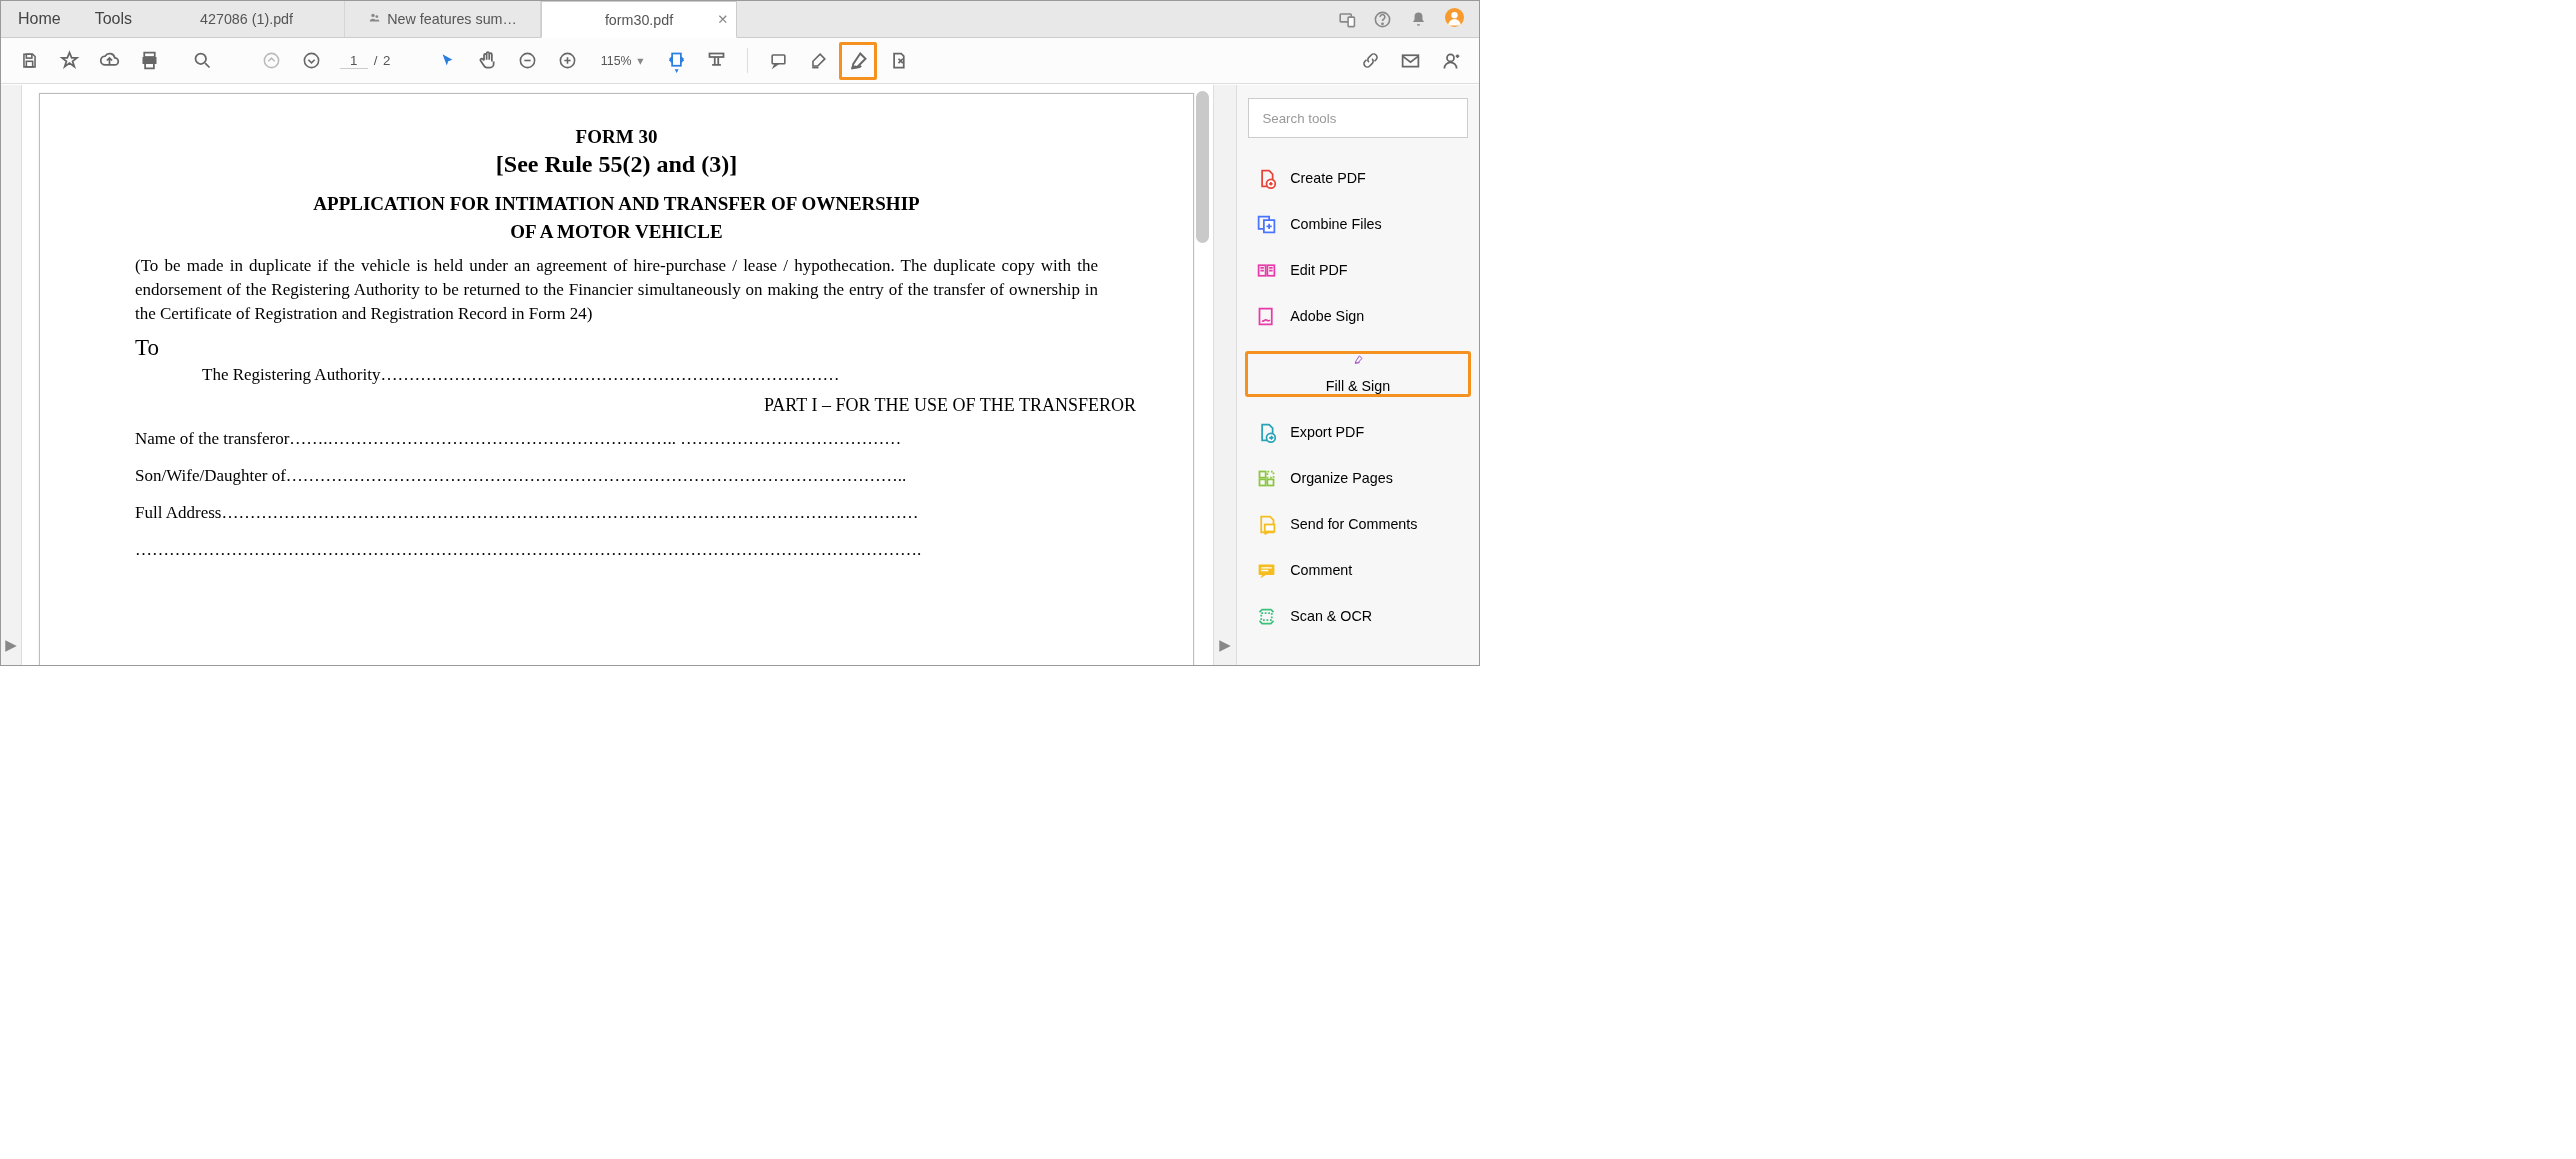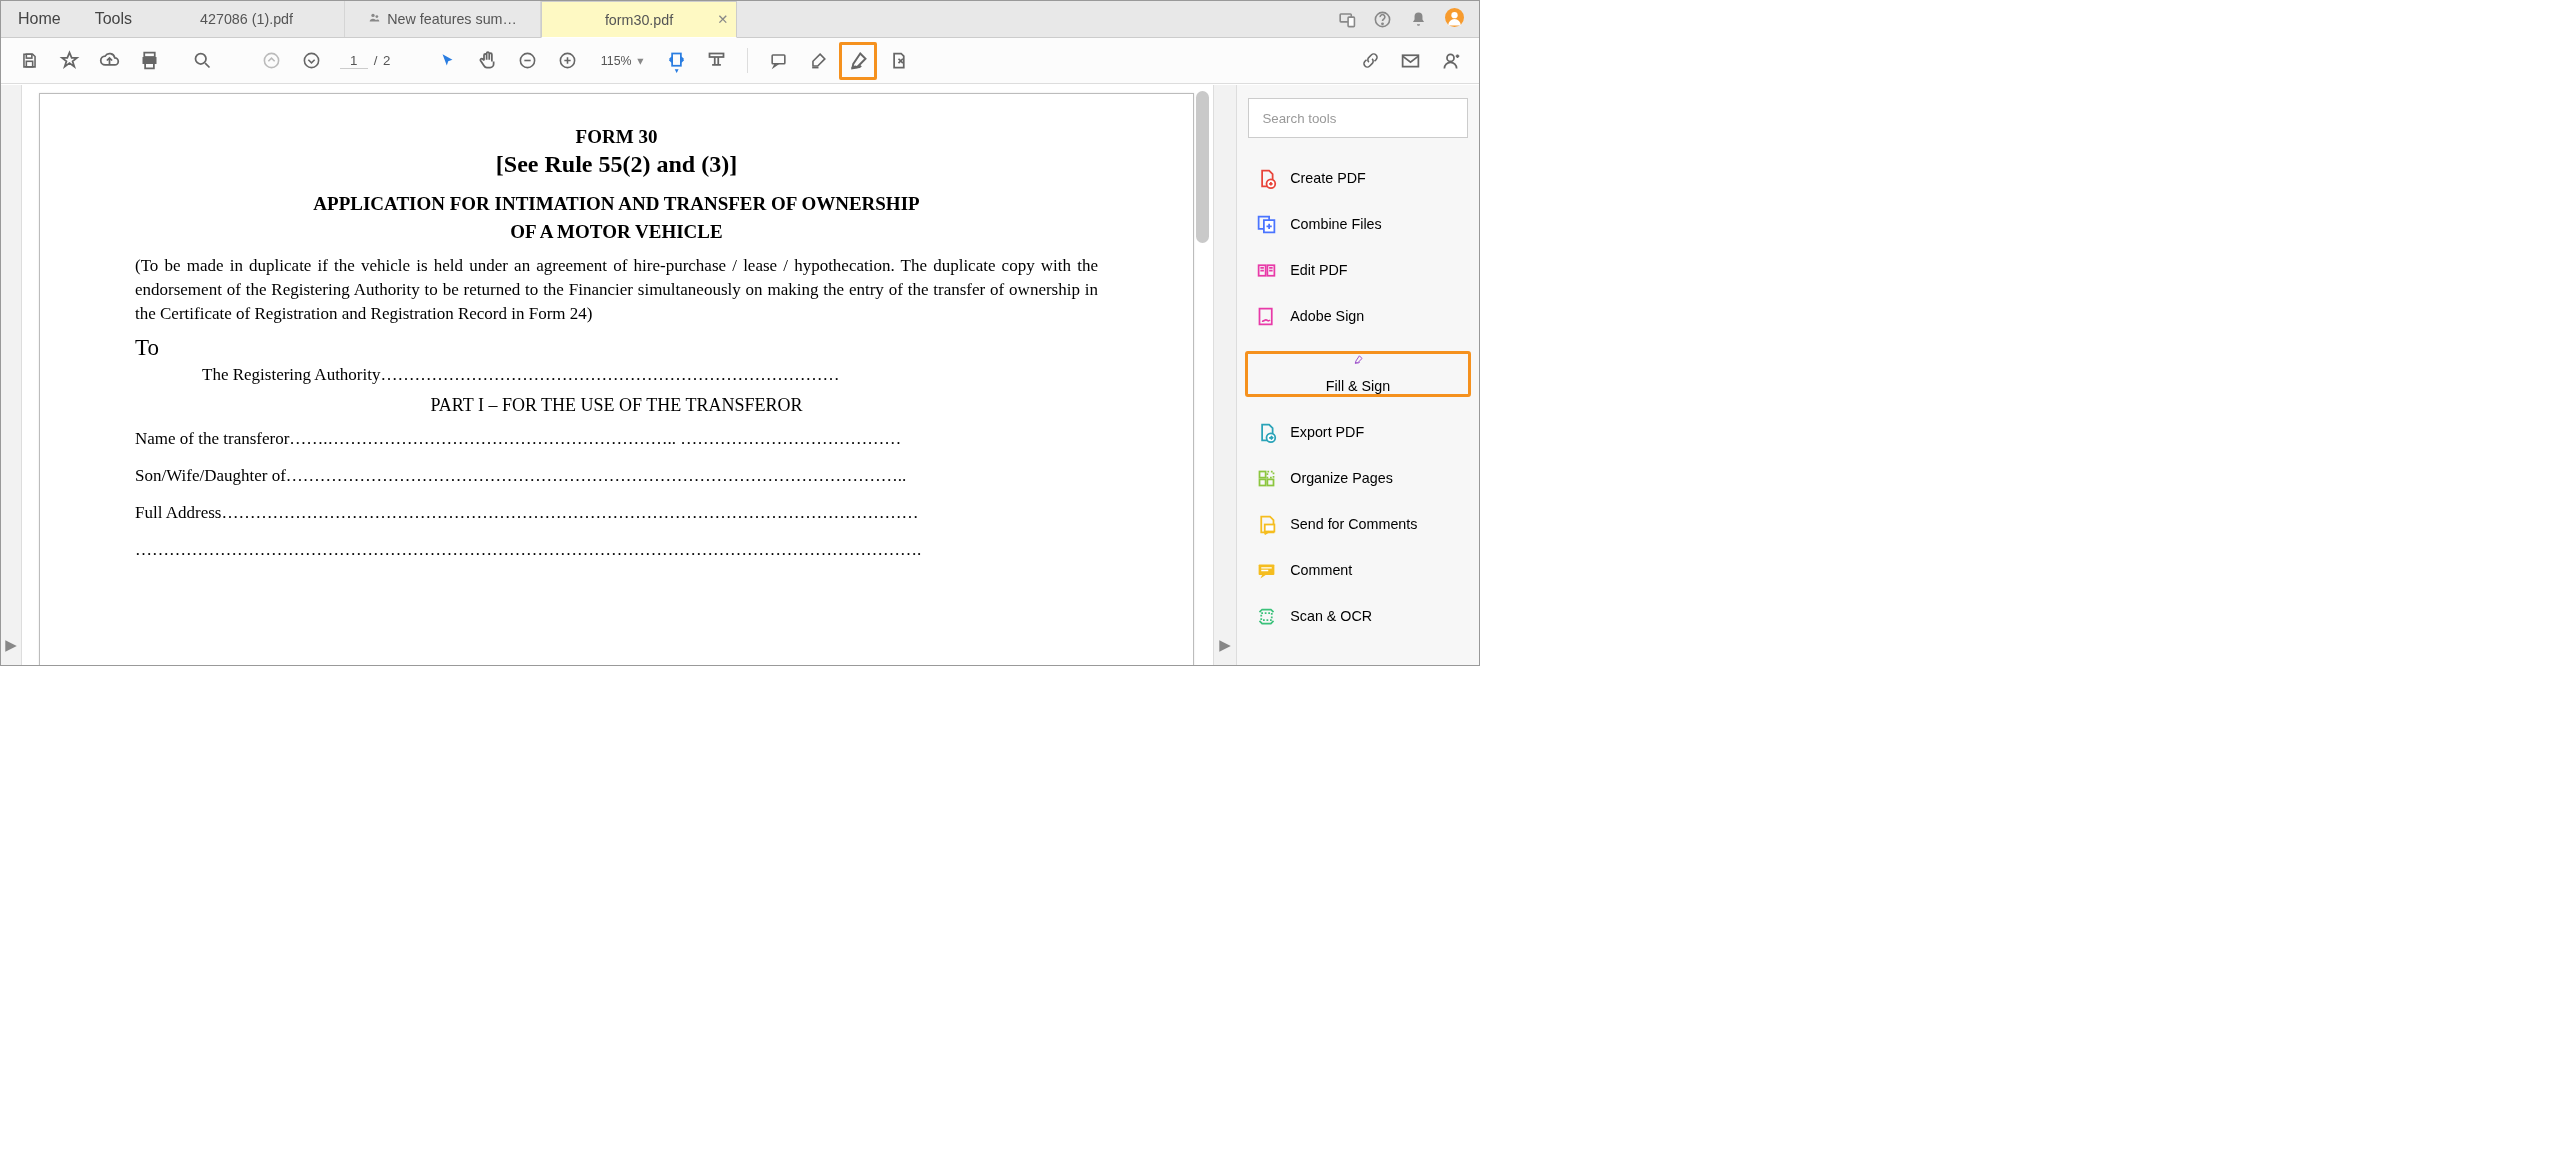--- a/index.html
+++ b/index.html
@@ -1,21 +1,21 @@
 <!DOCTYPE html>
 <html style="font-size:15px"><head>
 <meta charset="utf-8">
 <style>
 * { margin:0; padding:0; box-sizing:border-box; }
 body { font-family:"Segoe UI",Arial,sans-serif; background:#fff; width:1480px; height:666px; overflow:hidden; border:1px solid #999; position:relative; }
 .tab-bar { height:37px; background:#e8e8e8; display:flex; align-items:stretch; border-bottom:1px solid #ccc; }
 .nav-btn { display:flex; align-items:center; padding:0 17px; font-size:16px; color:#444; cursor:pointer; }
 .tabs { display:flex; flex:1; }
 .tab { display:flex; align-items:center; justify-content:center; width:196px; font-size:14.3px; color:#555; position:relative; border-right:1px solid #d5d5d5; padding:0 7.6px; cursor:pointer; }
-.tab.active { background:#fef9c3; border-top:1px solid #ccc; border-left:1px solid #ccc; border-right:1px solid #ccc; border-bottom:1px solid #fff; margin-bottom:-1px; }
+.tab.active { background:#ffffff; border-top:1px solid #ccc; border-left:1px solid #ccc; border-right:1px solid #ccc; border-bottom:1px solid #fff; margin-bottom:-1px; }
 .tab .closex { position:absolute; right:7.6px; color:#888; font-size:13.3px; }
 .tab .sharedico { margin-right:5.7px; color:#888; }
 .topright { display:flex; align-items:center; gap:17px; padding:0 15px; }
 .topright svg, .topright .ico { width:19px; height:19px; color:#888; }
 
 .toolbar { height:46px; background:#fcfcfc; border-bottom:1px solid #ddd; display:flex; align-items:center; padding:0 9.5px; gap:1.9px; }
 .tbtn { width:38px; height:38px; display:flex; align-items:center; justify-content:center; color:#666; cursor:pointer; border-radius:2.9px; }
 .tbtn.disabled { color:#bbb; cursor:default; }
 .tbtn.blue { color:#2a7de1; }
 .tbtn.highlighted { border:3.8px solid #f5911e; border-radius:1.9px; }
@@ -32,21 +32,21 @@
 .left-rail { width:21px; background:#f2f2f2; border-right:1px solid #ddd; display:flex; align-items:flex-end; justify-content:center; padding-bottom:11.4px; color:#888; }
 .doc-area { flex:1; background:#fff; overflow:hidden; position:relative; }
 .doc-scroll { position:absolute; right:3.8px; top:5.7px; width:13.3px; height:152px; background:#c9c9c9; border-radius:6.7px; }
 .doc-page { margin:7.6px 19px 0 17px; background:#fff; border:1px solid #bcbcbc; box-shadow:0 0 1.9px rgba(0,0,0,.1); padding:32px 57px 0 57px; height:100%; font-family:"Times New Roman",serif; color:#000; }
 .doc-page h1 { text-align:center; font-size:19px; font-weight:bold; margin-bottom:3.8px; }
 .doc-page h2 { text-align:center; font-size:24px; font-weight:bold; margin-bottom:11.4px; }
 .doc-page h3 { text-align:center; font-size:19px; font-weight:bold; line-height:1.5; }
 .doc-page .note { font-size:17px; text-align:justify; margin:7.6px 38px 9.5px; line-height:1.4; }
 .doc-page .to { font-size:23px; margin:3.8px 38px; }
 .doc-page .regauth { font-size:17px; margin:3.8px 38px 9.5px 105px; }
-.doc-page .part { text-align:center; font-size:18px; margin:3.8px 0 13.3px; }
+.doc-page .part { text-align:right; font-size:18px; margin:3.8px 0 13.3px; }
 .doc-page .field { font-size:17px; margin:7.6px 38px 17px; }
 .right-flap { width:23px; background:#f2f2f2; border-left:1px solid #ddd; display:flex; align-items:flex-end; justify-content:center; padding-bottom:11.4px; color:#888; }
 
 .sidebar { width:243px; background:#f7f7f7; border-left:1px solid #ddd; padding:13.3px 11.4px 0; overflow:hidden; }
 .searchbox { height:40px; background:#fff; border:1px solid #ccc; display:flex; align-items:center; padding:0 13px; color:#999; font-size:13.3px; margin-bottom:17px; }
 .tool-item { display:flex; align-items:center; gap:13.3px; height:46px; padding:0 7.6px; font-size:14.3px; color:#000000; cursor:pointer; border-radius:2.9px; }
 .tool-item svg { width:21px; height:21px; }
 .tool-item.highlighted { border:3.8px solid #f5911e; margin:12px -3.8px; padding:0 7.6px;flex-direction:column; }
 .tool-item.highlighted .ticon { color:#9b4dca; }
 </style>

